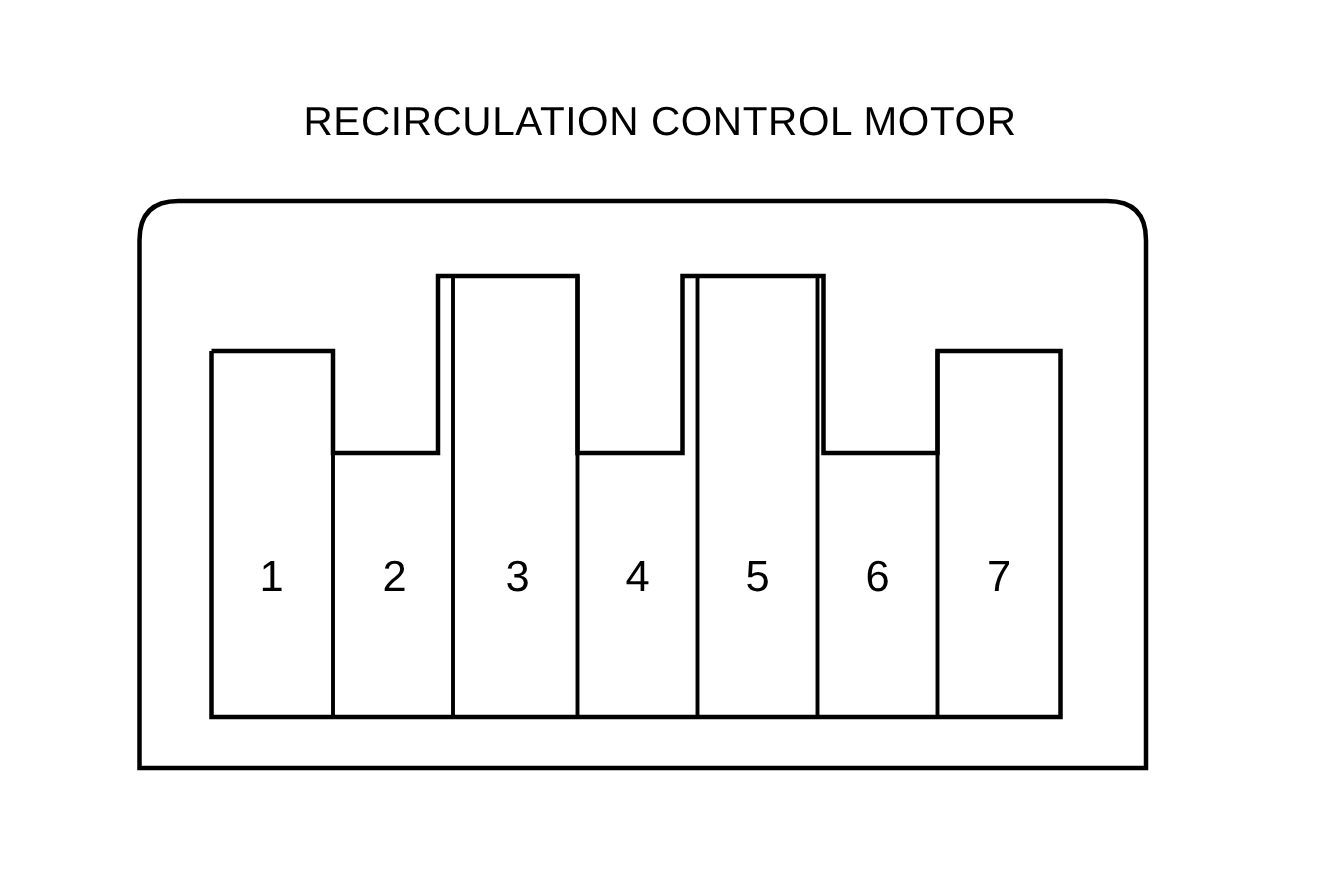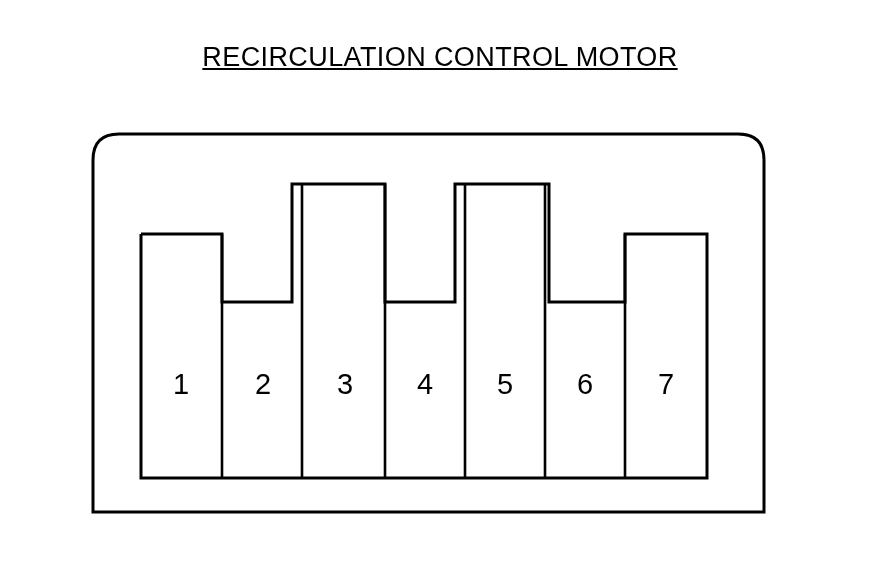--- a/index.html
+++ b/index.html
@@ -15,30 +15,29 @@
   }
   #diagram-root {
     position: relative;
     width: 880px;
     height: 580px;
     background: #ffffff;
   }
   #title-text {
     position: absolute;
     left: 0;
-    top: 42px;
+    top: 66px;
     width: 880px;
     text-align: center;
     font-family: "Liberation Sans", sans-serif;
     font-size: 27px;
     font-weight: 400;
     letter-spacing: 0.4px;
     color: #000000;
     white-space: nowrap;
-    text-decoration: underline;
   }
   #connector-svg {
     position: absolute;
     left: 0;
     top: 0;
   }
   .pin-number {
     font-family: "Liberation Sans", sans-serif;
     font-size: 29px;
     fill: #000000;

